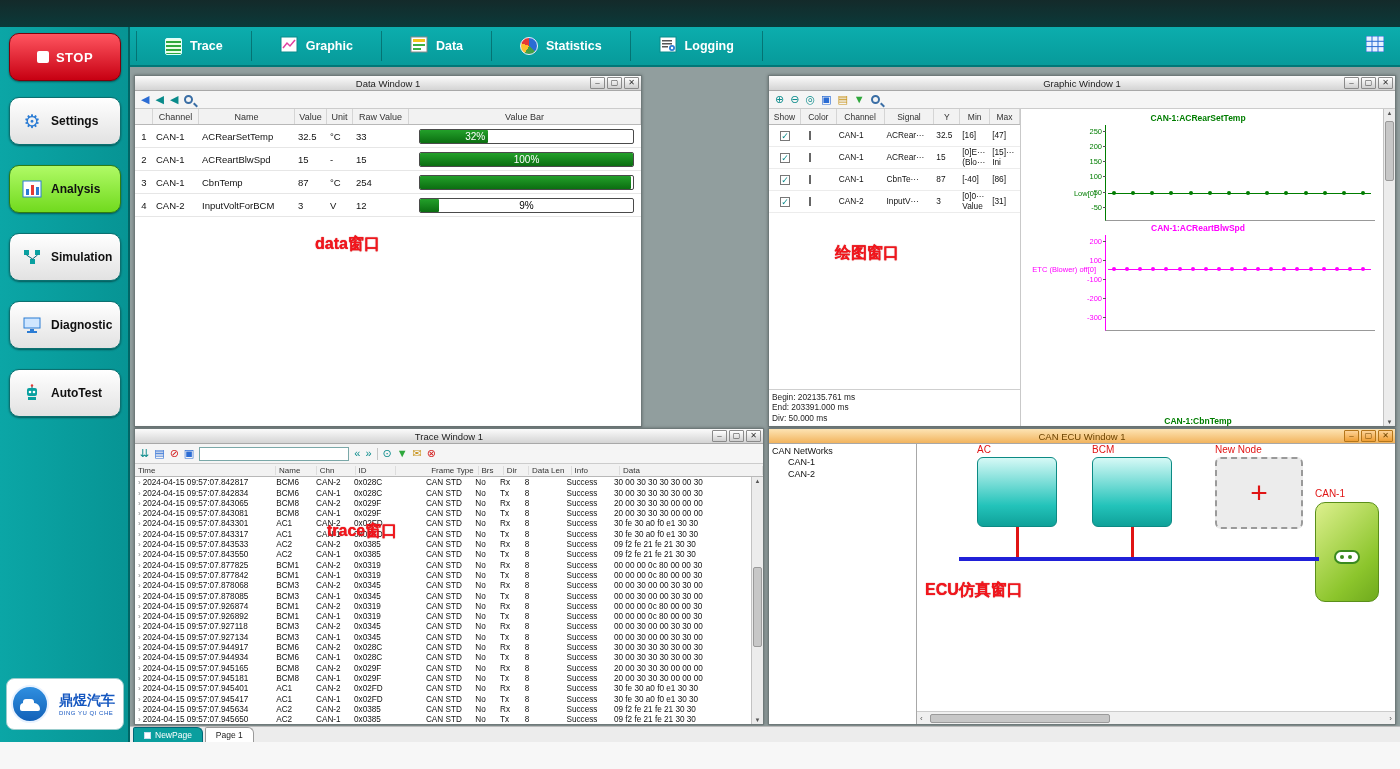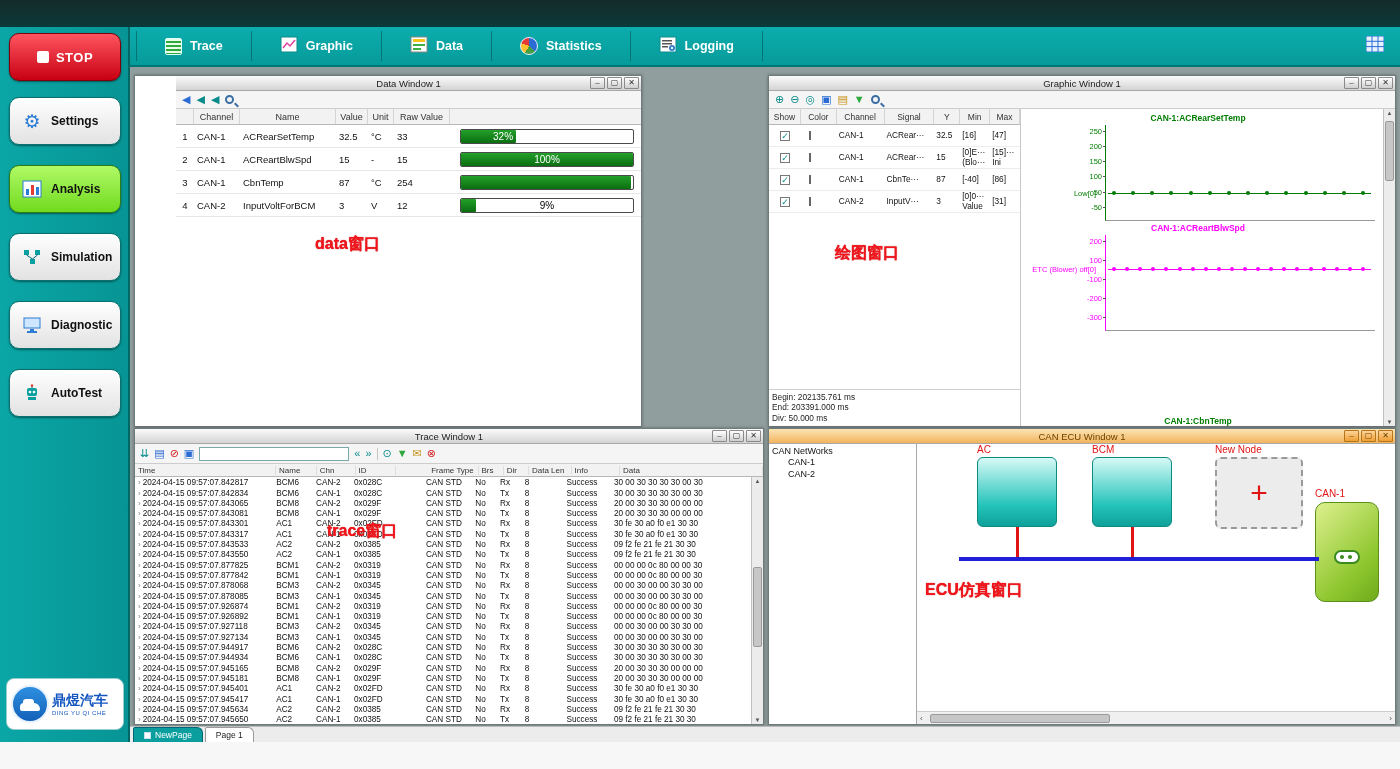--- a/index.html
+++ b/index.html
@@ -19,21 +19,21 @@
     padding-left:10px; cursor:pointer; }
   .side-btn .lbl { font-size:12px; font-weight:bold; color:#101010; }
   .side-btn.stop { background:linear-gradient(#ff5560,#c70012); border-color:#7d000c; justify-content:center; padding-left:0; }
   .side-btn.stop .lbl { color:#fff; font-size:13px; letter-spacing:.5px; }
   .side-btn.active { background:linear-gradient(#b0fa66,#71da1e); border-color:#2f7d12; }
   .stop-square { width:12px; height:12px; background:#fff; border-radius:2px; }
   .icon-box { width:24px; height:22px; display:flex; align-items:center; justify-content:center; }
   .gear-glyph { font-size:19px; color:#2b7cd4; line-height:1; }
   
   .logo-card { position:absolute; left:6px; bottom:12px; width:118px; height:52px; background:#fff;
-    border-radius:8px; border:1px solid #9cc; display:flex; align-items:center; gap:3px; padding:4px; }
+    border-radius:8px; border:1px solid #9cc; display:flex; align-items:center; gap:10px; padding:4px; }
   .logo-circle { width:38px; height:38px; border-radius:50%; background:linear-gradient(#2f8fe0,#1261b8);
     position:relative; flex:0 0 auto; border:2px solid #e8f2ff; }
   .logo-car { position:absolute; left:7px; top:16px; width:20px; height:8px; background:#fff; border-radius:4px 6px 2px 2px; }
   .logo-car::before { content:""; position:absolute; left:3px; top:-4px; width:11px; height:5px; background:#fff; border-radius:3px 3px 0 0; }
   .logo-text { display:flex; flex-direction:column; }
   .logo-cn { font-size:14px; font-weight:bold; color:#1557c0; white-space:nowrap; }
   .logo-en { font-size:6px; color:#1557c0; letter-spacing:.5px; }
 
   
   .toolbar { position:absolute; left:130px; top:27px; width:1270px; height:40px;
@@ -50,21 +50,21 @@
     background:conic-gradient(#2b6cd4 0 130deg,#43a047 130deg 210deg,#fbc02d 210deg 290deg,#e53935 290deg 360deg);
     border:1px solid #eef; }
   .magnifier { width:9px; height:9px; border:2px solid #3a6ea5; border-radius:50%; position:relative; display:inline-block; }
   .magnifier::after { content:""; position:absolute; left:7px; top:7px; width:5px; height:2px; background:#3a6ea5; transform:rotate(45deg); }
 
   
   .workspace { position:absolute; left:130px; top:67px; width:1270px; height:659px; background:#919e9e; }
 
   .win { position:absolute; background:#fff; border:1px solid #6f7a7a; box-shadow:0 0 3px rgba(0,0,0,.35);
     display:flex; flex-direction:column; }
-  .w-data   { left:4px;   top:8px;   width:508px; height:352px;padding-left:41px; }
+  .w-data   { left:4px;   top:8px;   width:508px; height:352px; }
   .w-graph  { left:638px; top:8px;   width:628px; height:352px; }
   .w-trace  { left:4px;   top:361px; width:630px; height:297px; }
   .w-ecu    { left:638px; top:361px; width:628px; height:297px; }
 
   .win-title { flex:0 0 15px; background:linear-gradient(#fbfbfb,#d4d4d4); border-bottom:1px solid #a8a8a8;
     display:flex; align-items:center; justify-content:center; font-size:9.5px; color:#222; position:relative; }
   .win-controls { position:absolute; right:2px; top:1px; display:flex; gap:2px; }
   .wc-btn { width:15px; height:12px; border:1px solid #8a8a8a; background:linear-gradient(#fff,#cfcfcf);
     font-size:8px; line-height:10px; text-align:center; color:#333; cursor:pointer; border-radius:1px; }
   .w-ecu .win-title { background:linear-gradient(#fde4b4,#f2b45e); color:#6b4300; }
@@ -326,20 +326,21 @@
         <span class="mini-ic">◀</span>
         <span class="magnifier"></span>
       </div>
       <div class="dt-head">
         <div class="dc0"></div>
         <div class="dc1">Channel</div>
         <div class="dc2">Name</div>
         <div class="dc3">Value</div>
         <div class="dc4">Unit</div>
         <div class="dc5">Raw Value</div>
+        <div class="dc6">Value Bar</div>
       </div>
       <div class="data-body">
 
           <div class="drow">
             <div class="dc0">1</div>
             <div class="dc1">CAN-1</div>
             <div class="dc2">ACRearSetTemp</div>
             <div class="dc3">32.5</div>
             <div class="dc4">°C</div>
             <div class="dc5">33</div>

